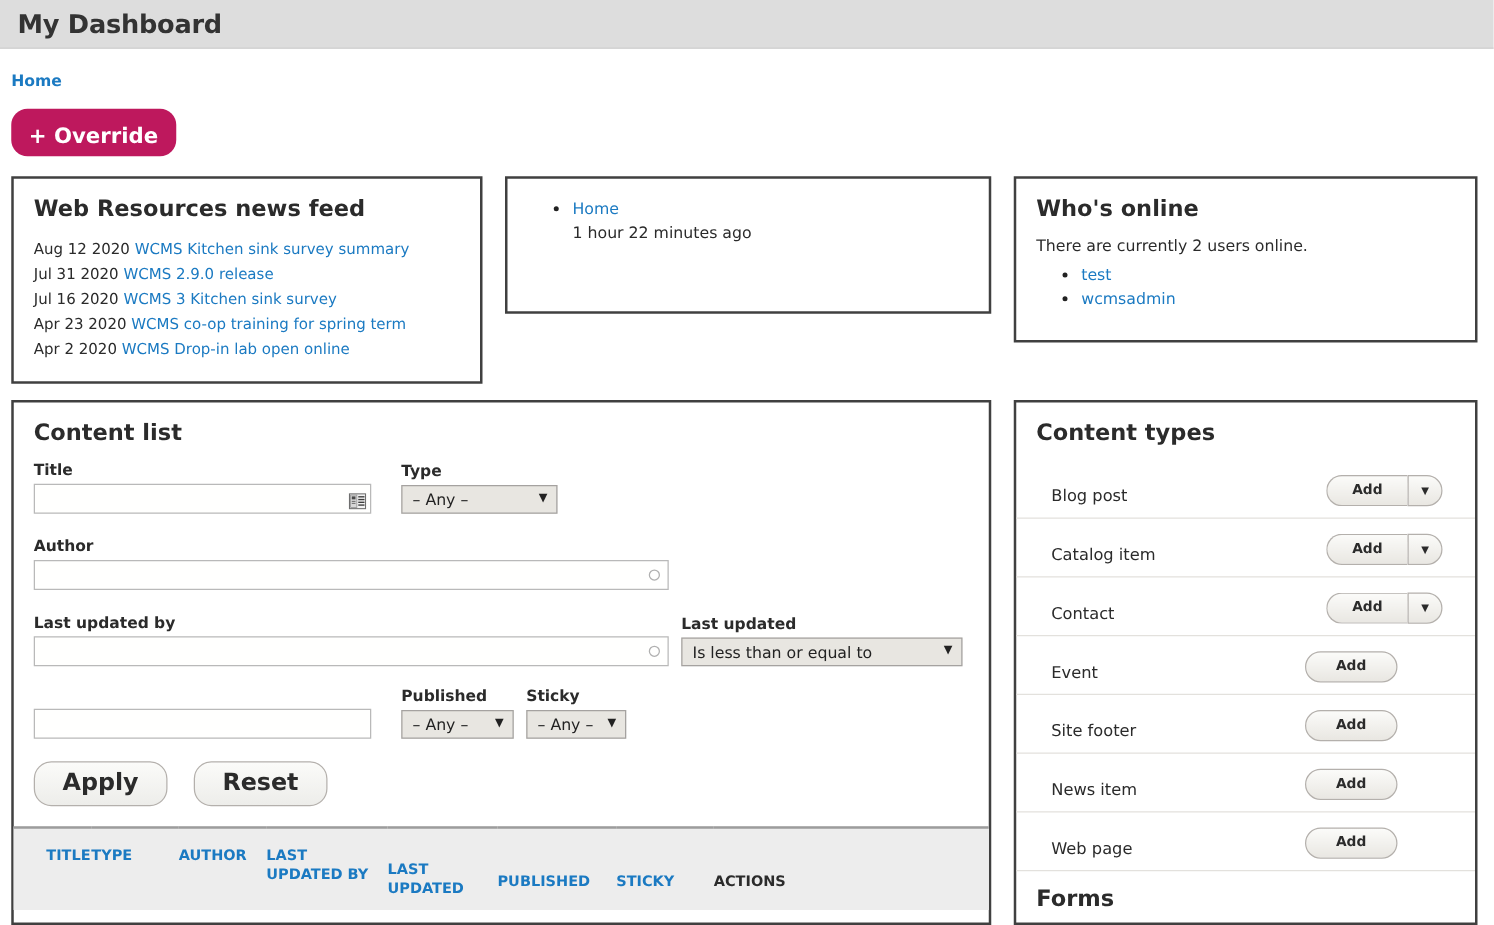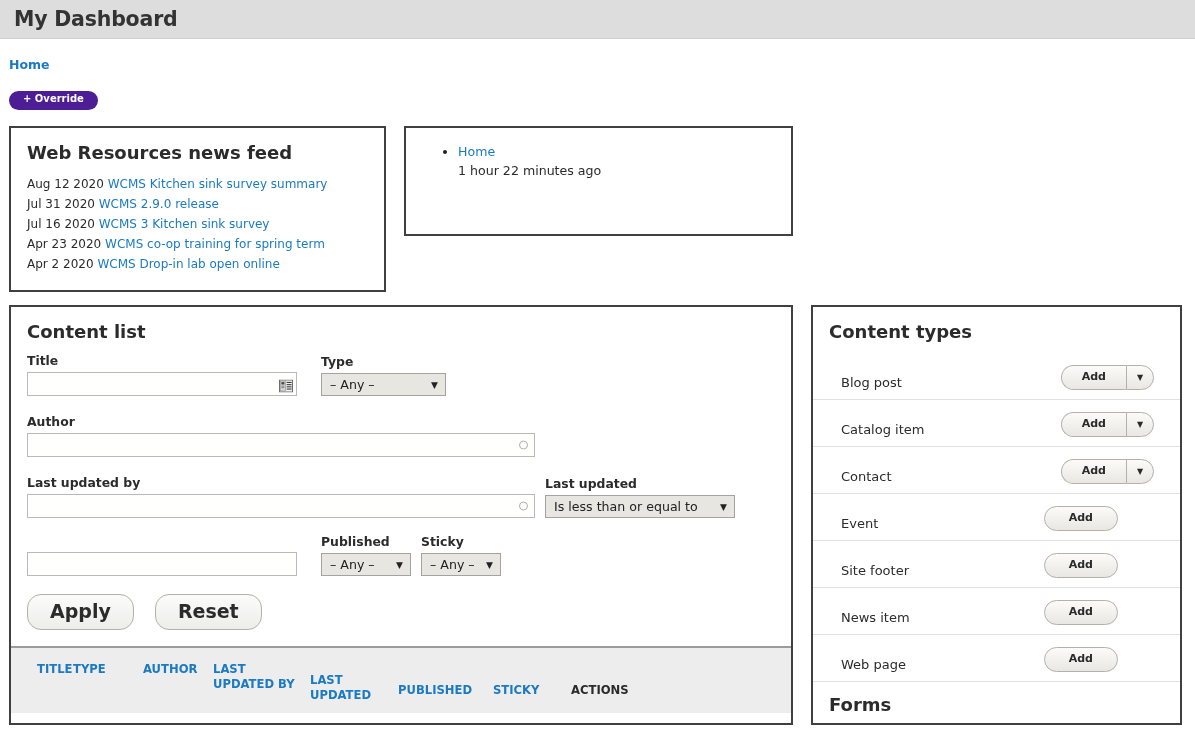--- a/index.html
+++ b/index.html
@@ -34,25 +34,25 @@
     padding: 18px 0 0 9px;
     font-size: 12.5px;
     font-weight: bold;
   }
   .breadcrumb a { color: #1b7ac2; text-decoration: none; }
 
   
   .actions-bar { padding: 15px 0 0 9px; }
   .btn-override {
     display: inline-block;
-    background: #4c1d95;
+    background: #be185d;
     color: #ffffff;
-    font-size: 10px;
-    font-weight: bold;
-    padding: 2px 14px 6px;
+    font-size: 17px;
+    font-weight: bold;
+    padding: 13px 14px 6px;
     border-radius: 13px;
     border: none;
     cursor: pointer;
     line-height: 1.1;
     font-family: inherit;
   }
 
   
   .row-top {
     display: flex;
@@ -299,20 +299,32 @@
 
   <div class="panel panel-recent col-b">
     <ul class="bullets">
       <li>
         <a href="#">Home</a>
         <div class="sub-time">1 hour 22 minutes ago</div>
       </li>
     </ul>
   </div>
 
+  <div class="panel panel-online col-c">
+    <h2>Who's online</h2>
+    <div class="online-text">There are currently 2 users online.</div>
+    <ul class="bullets">
+      <li>
+        <a href="#">test</a>
+      </li>
+      <li>
+        <a href="#">wcmsadmin</a>
+      </li>
+    </ul>
+  </div>
 </div>
 
 <div class="row-bottom">
 
   <div class="panel panel-contentlist" style="width:784px;flex:0 0 784px;">
     <h2>Content list</h2>
 
     <div class="f-row">
       <div>
         <label class="form-label">Title</label>
@@ -356,21 +368,21 @@
       <div>
         <label class="form-label">Last updated by</label>
         <span class="field-wrap">
           <input class="txt" style="width: 508px;" type="text" value="">
           <span class="throbber"></span>
         </span>
       </div>
       <div style="margin-left:10px;">
         <label class="form-label">Last updated</label>
         <span class="sel-wrap">
-          <select class="sel" style="width:190px;">
+          <select class="sel" style="width:225px;">
             <option>Is less than or equal to</option>
           </select>
           <span class="caret">▼</span>
         </span>
       </div>
     </div>
 
     <div class="f-row mt16">
       <div>
         <input class="txt" style="width: 270px;" type="text" value="">

